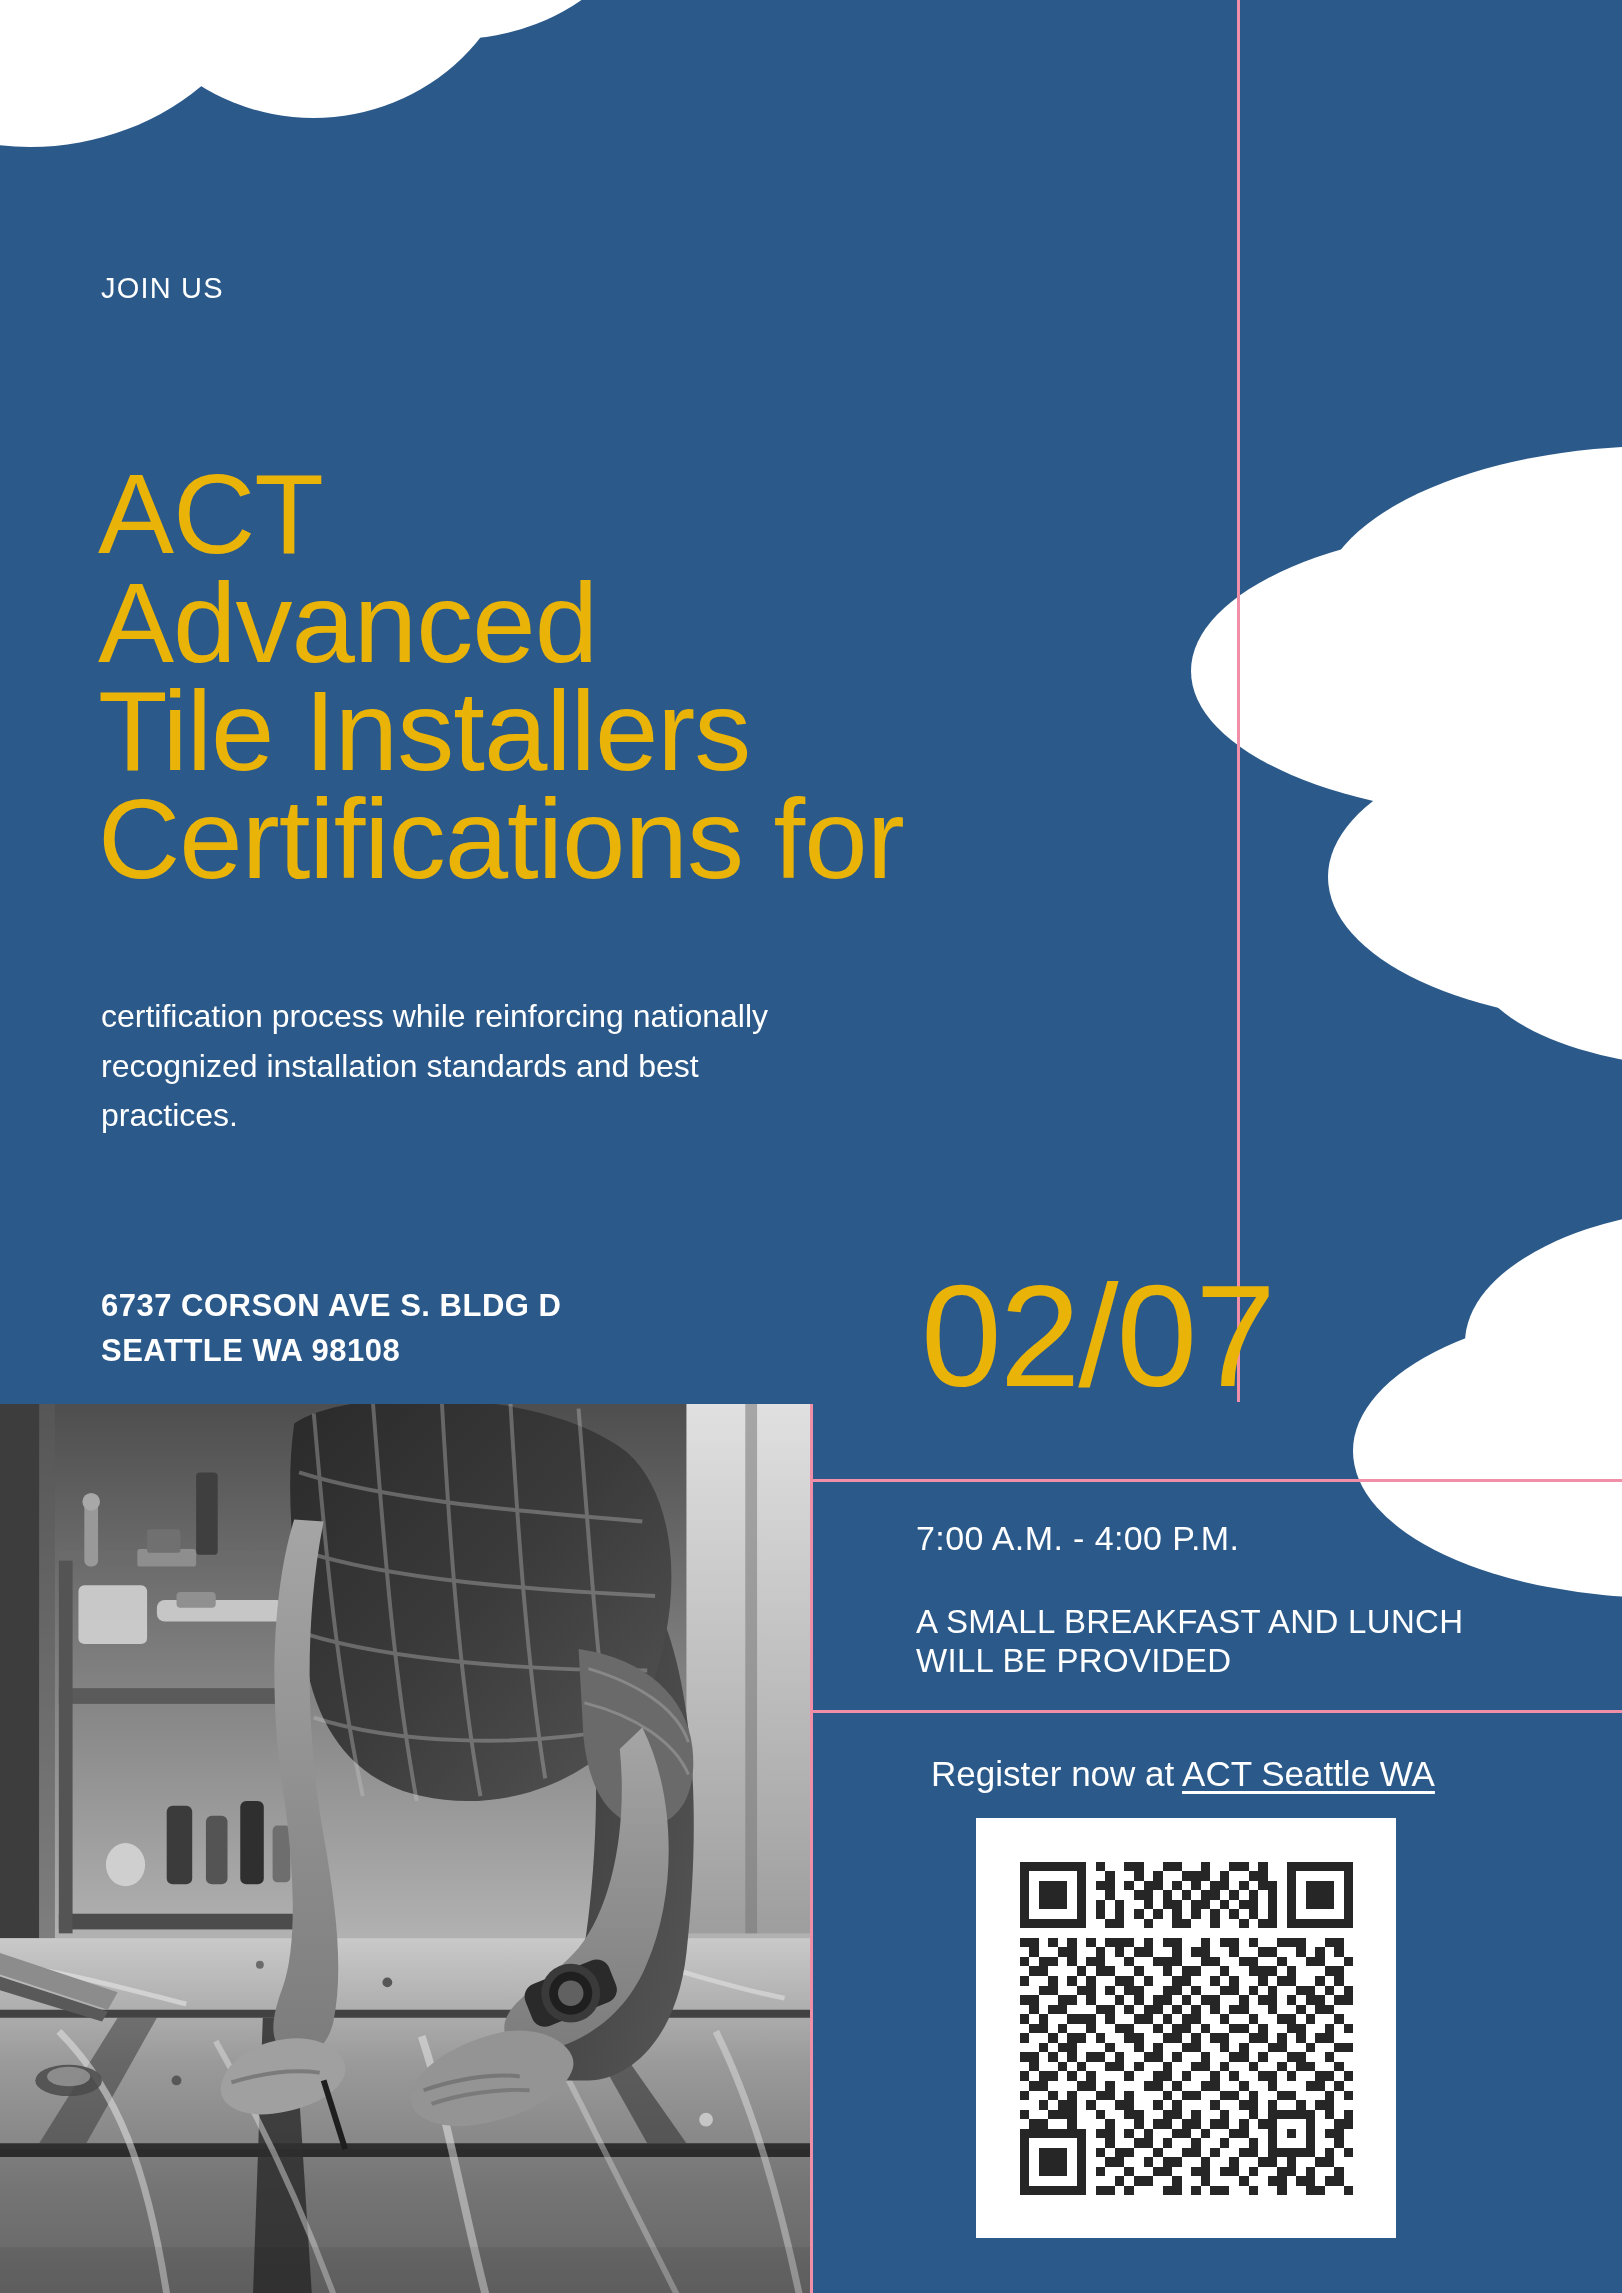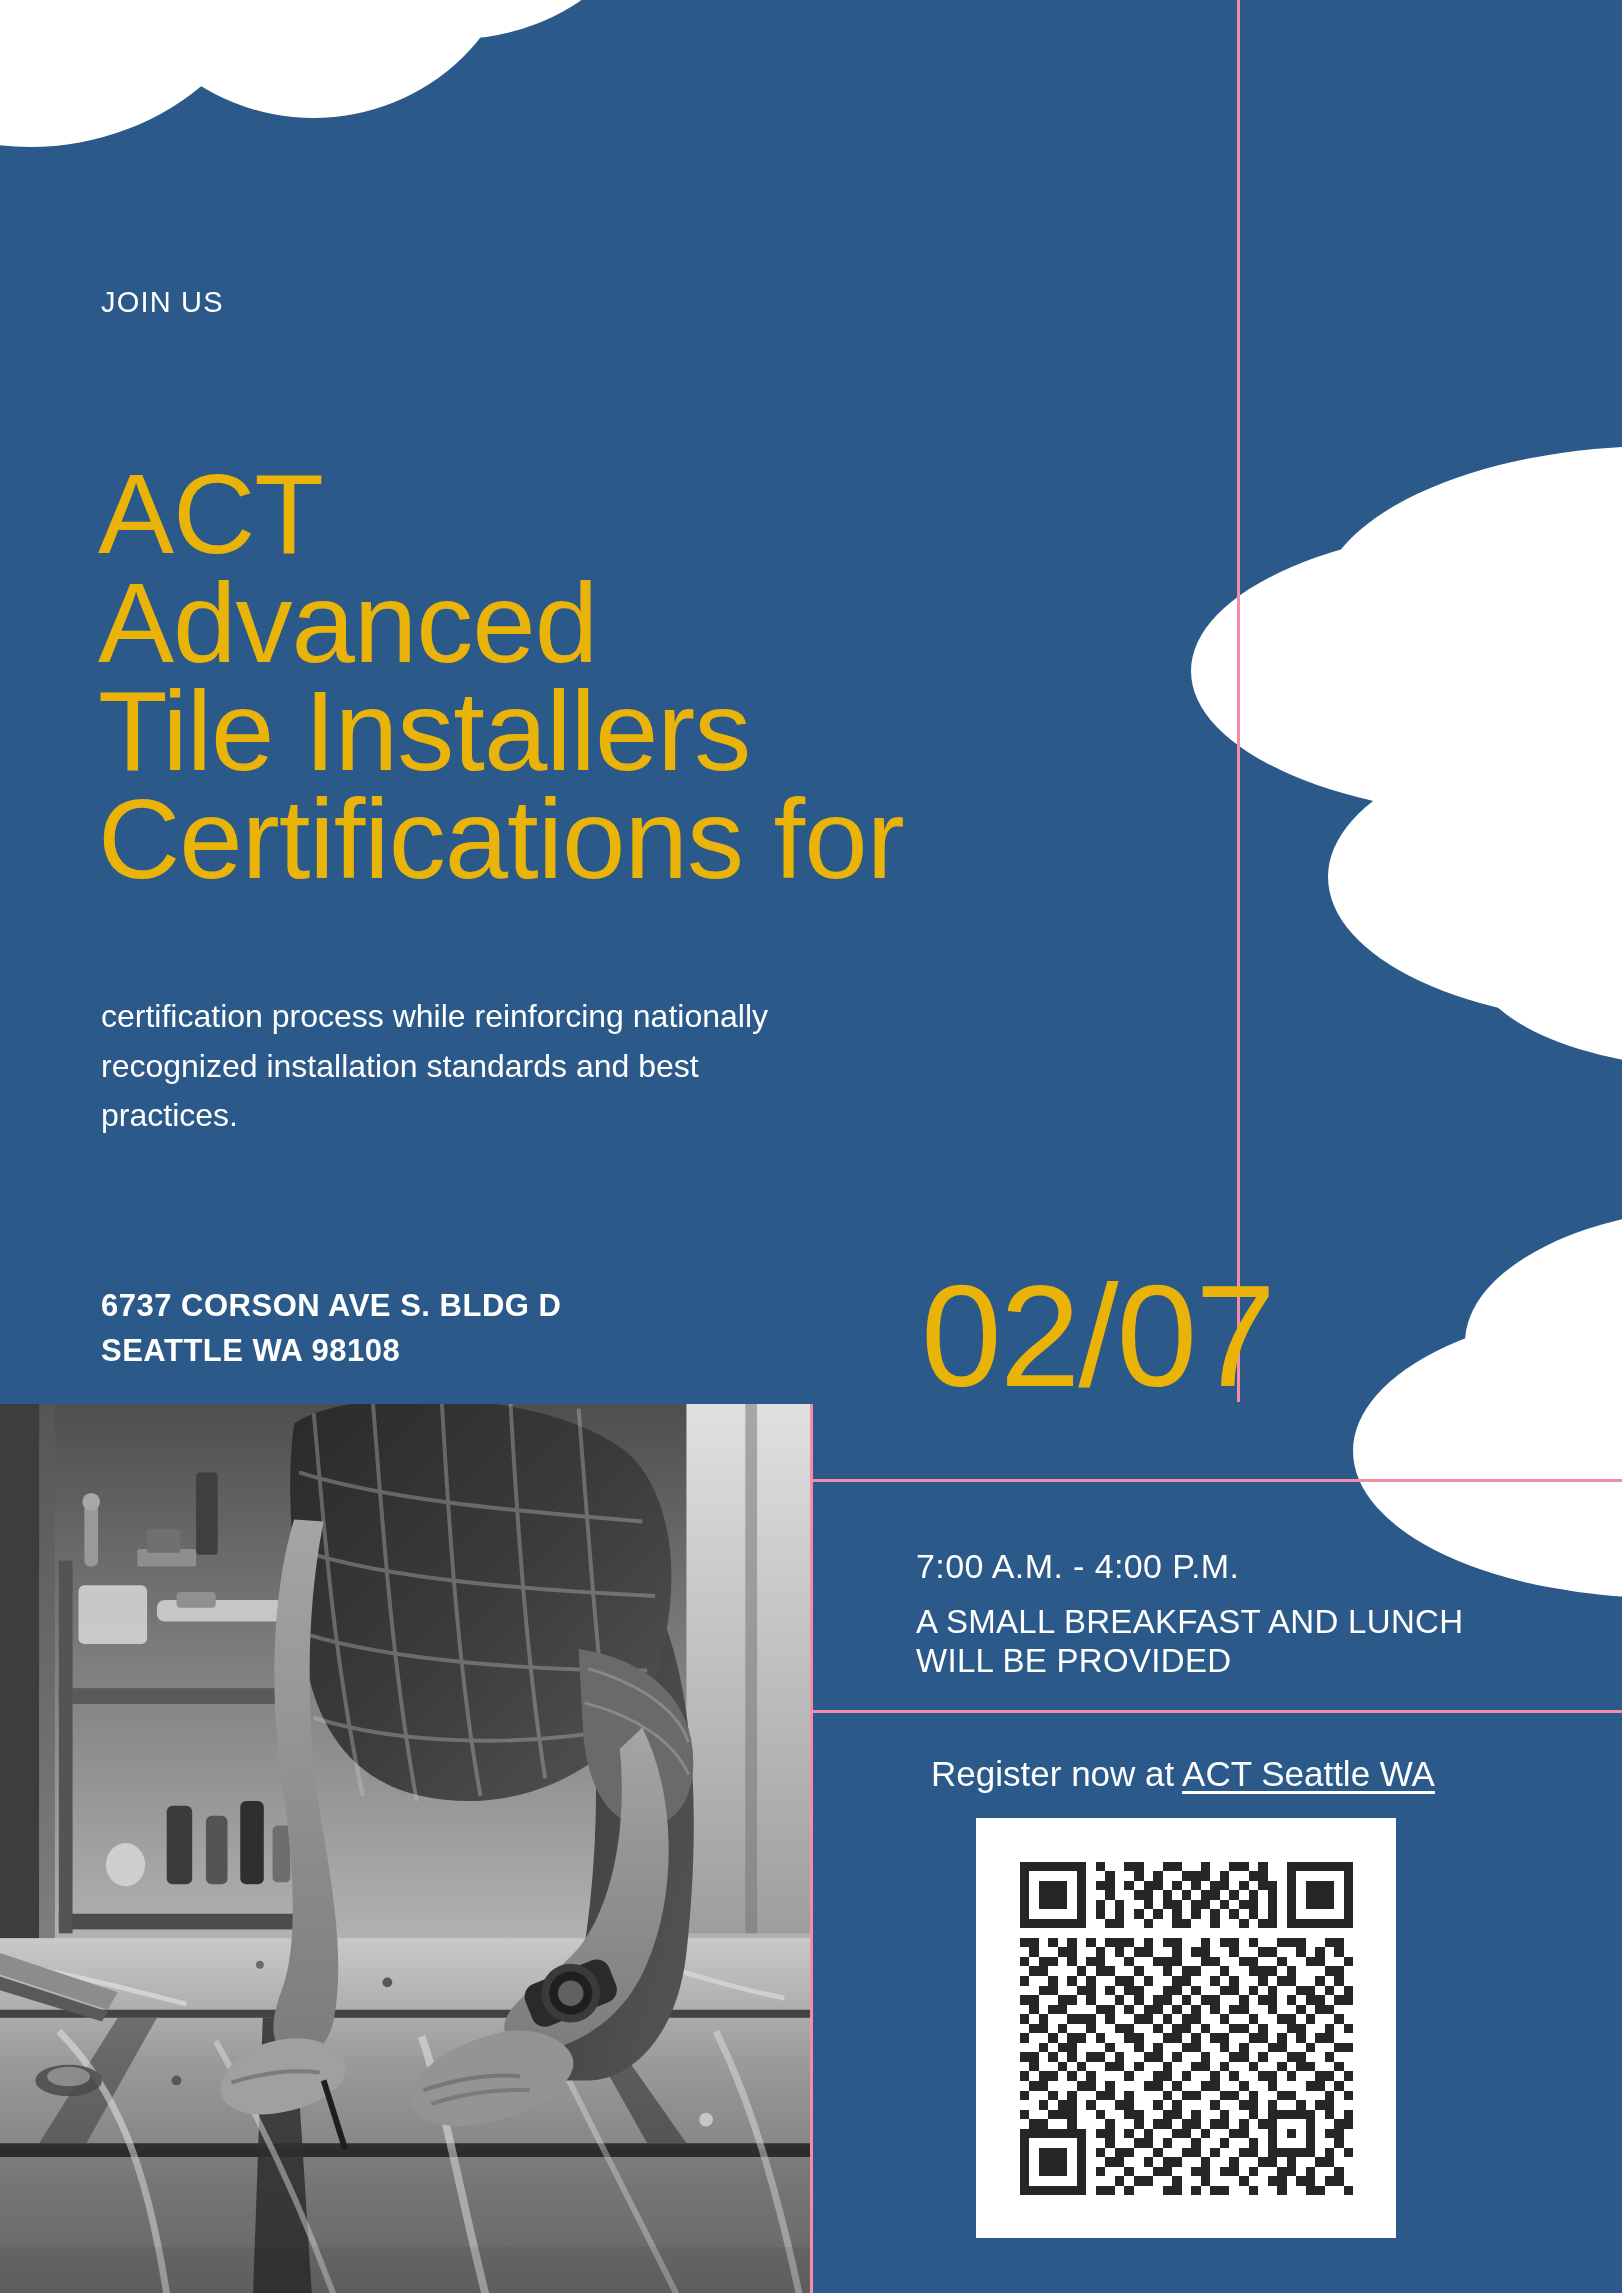--- a/index.html
+++ b/index.html
@@ -53,21 +53,21 @@
   }
   .rule-v-main  { left: 1237px; top: 0px;    height: 1402px; }
   .rule-v-photo { left: 810px;  top: 1404px; height: 890px; }
   .rule-h-1     { left: 810px;  top: 1479px; width: 813px; }
   .rule-h-2     { left: 810px;  top: 1710px; width: 813px; }
 
   
   .join-us {
     position: absolute;
     left: 101px;
-    top: 286px;
+    top: 272px;
     font-size: 29px;
     letter-spacing: 1.2px;
     color: #ffffff;
     font-weight: 400;
   }
 
   .headline {
     position: absolute;
     left: 98px;
     top: 384px;
@@ -117,21 +117,20 @@
   }
 
   .time-line {
     position: absolute;
     left: 916px;
     top: 1519px;
     color: #ffffff;
     font-size: 34px;
     font-weight: 400;
     letter-spacing: 0.4px;
-    margin-top: 28px;
   }
 
   .meal-note {
     position: absolute;
     left: 916px;
     top: 1603px;
     width: 686px;
     color: #ffffff;
     font-size: 33px;
     line-height: 1.18;

